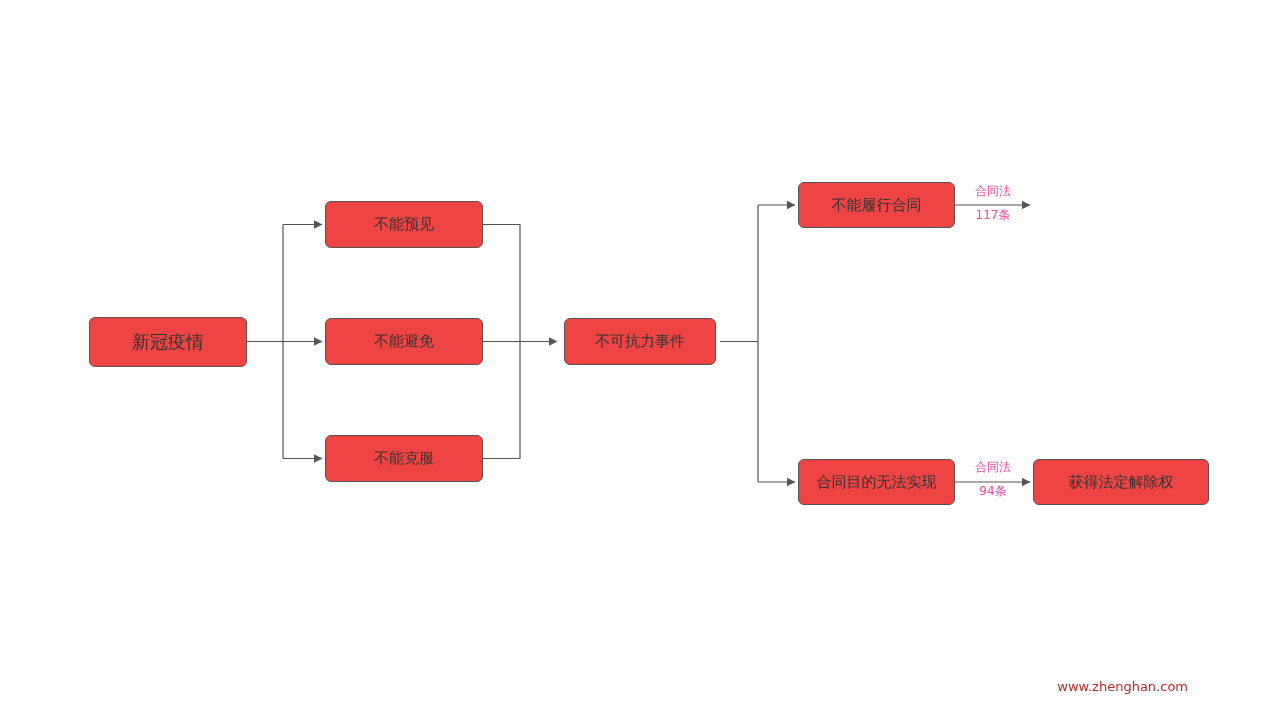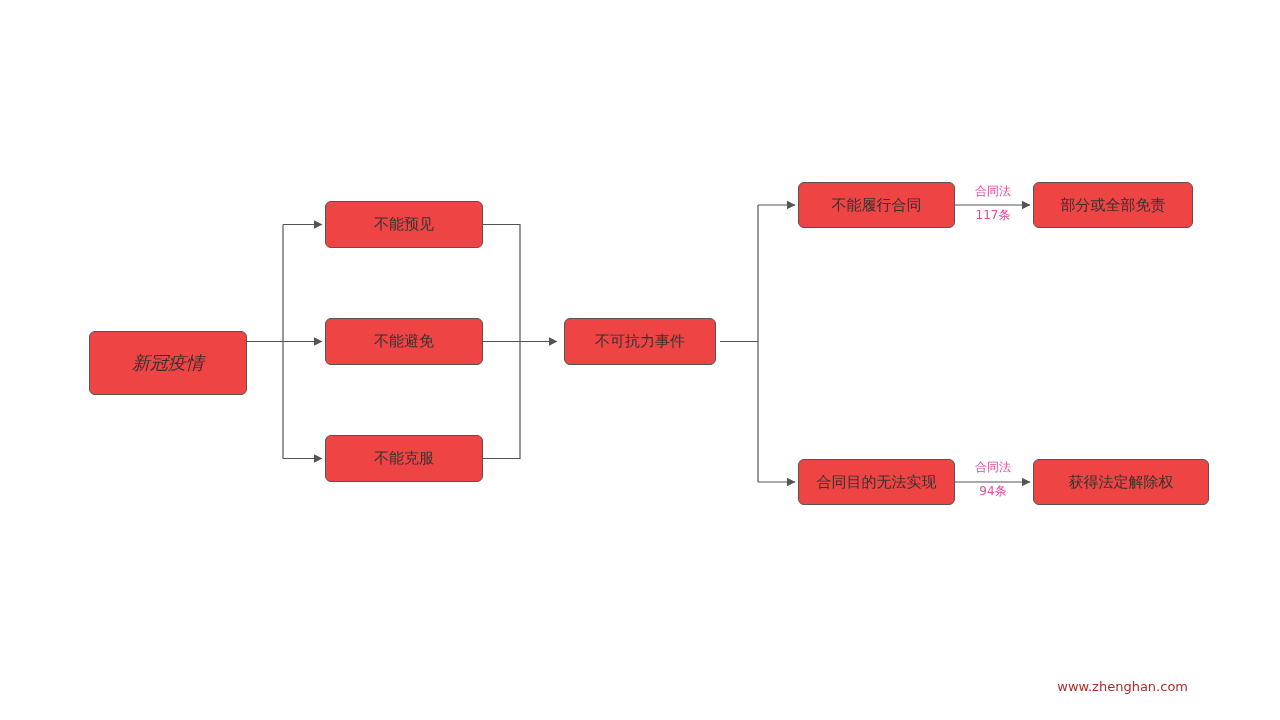--- a/index.html
+++ b/index.html
@@ -72,33 +72,32 @@
       <path d="M720 341.5 H758"></path>
       <path d="M758 205 V482"></path>
       <path d="M758 205 H795" marker-end="url(#arrow)"></path>
       <path d="M758 482 H795" marker-end="url(#arrow)"></path>
 
       <path d="M955 205 H1030" marker-end="url(#arrow)"></path>
       <path d="M955 482 H1030" marker-end="url(#arrow)"></path>
     </g>
   </svg>
 
-  <div class="node root" style="left:89px; top:331px; width:158px; height:64px;font-style:italic;">新冠疫情</div>
+  <div class="node root" style="left:89px; top:317px; width:158px; height:50px;">新冠疫情</div>
 
   <div class="node" style="left:325px; top:201px; width:158px; height:47px;">不能预见</div>
 
   <div class="node" style="left:325px; top:318px; width:158px; height:47px;">不能避免</div>
 
   <div class="node" style="left:325px; top:435px; width:158px; height:47px;">不能克服</div>
 
   <div class="node" style="left:564px; top:318px; width:152px; height:47px;">不可抗力事件</div>
 
   <div class="node" style="left:798px; top:182px; width:157px; height:46px;">不能履行合同</div>
 
-  <div class="node" style="left:1033px; top:182px; width:160px; height:46px;">部分或全部免责</div>
 
   <div class="node" style="left:798px; top:459px; width:157px; height:46px;">合同目的无法实现</div>
 
   <div class="node" style="left:1033px; top:459px; width:176px; height:46px;">获得法定解除权</div>
 
   <div class="edge-label" style="left:963px; top:184px;">合同法</div>
   <div class="edge-label" style="left:963px; top:208px;">117条</div>
 
   <div class="edge-label" style="left:963px; top:460px;">合同法</div>
   <div class="edge-label" style="left:963px; top:484px;">94条</div>

